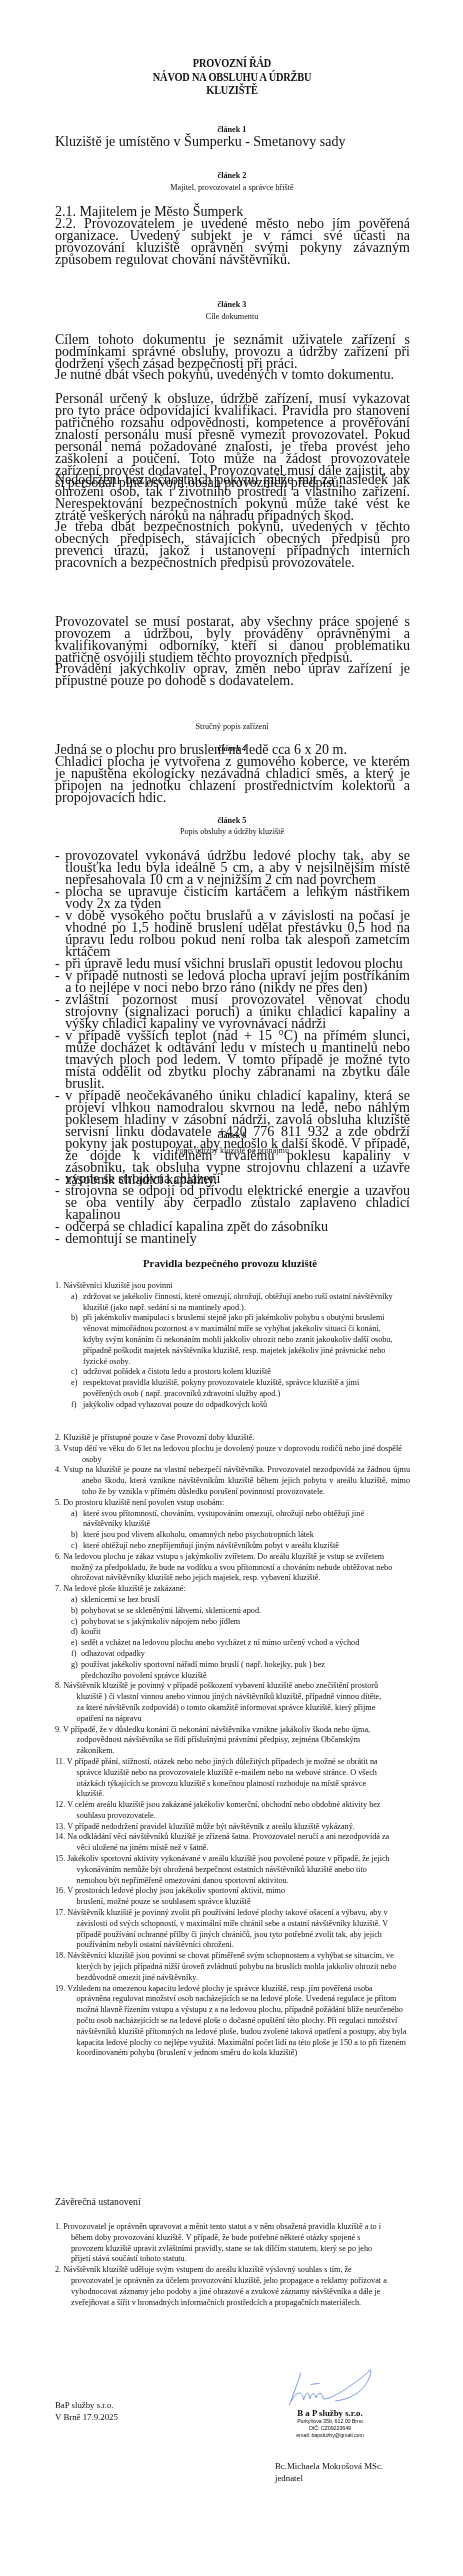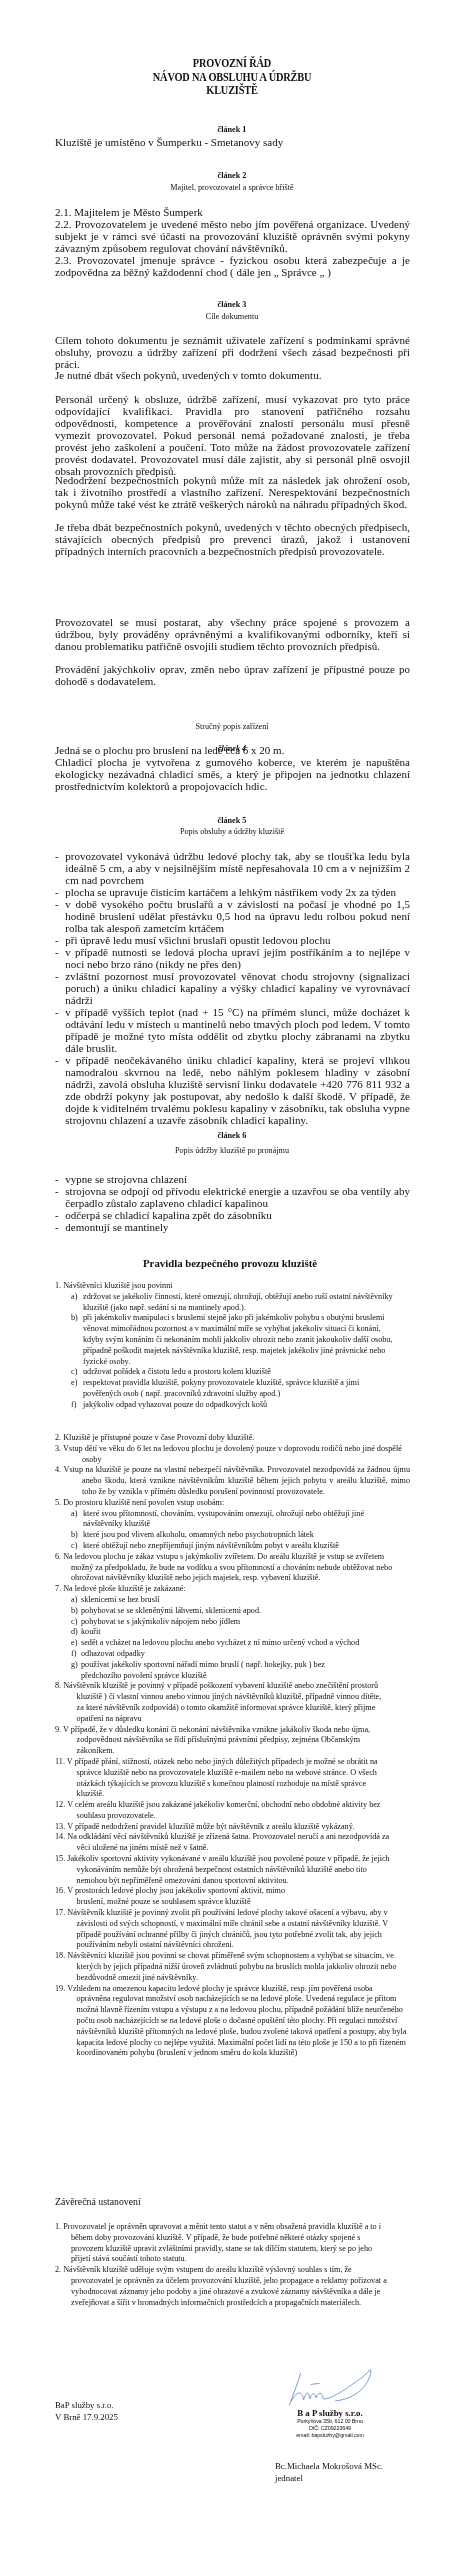--- a/index.html
+++ b/index.html
@@ -1,18 +1,18 @@
 <!DOCTYPE html>
 <html style="font-size:8.2px"><head>
 <meta charset="utf-8">
 <style>
   html, body { margin: 0; padding: 0; background: #ffffff; }
   body { width: 464px; height: 2579px; position: relative; overflow: hidden;
          font-family: "Liberation Serif", "DejaVu Serif", serif; color: #111; }
-  .blk { position: absolute; left: 55px; width: 355px; font-size: 11px; line-height: 12px; }
+  .blk { position: absolute; left: 55px; width: 355px; font-size: 14px; line-height: 12px; }
   .just { text-align: justify; }
   .center { left: 0; width: 464px; text-align: center; }
   .title { font-weight: bold; font-size: 12px; line-height: 13.7px; letter-spacing: -0.2px; transform: scaleX(0.86); transform-origin: 232px 0; }
   .clanek { font-weight: bold; font-size: 8.2px; line-height: 12px; }
   .subt { font-size: 8.2px; line-height: 12px; }
   .p { margin: 0; }
   ul.dash { list-style: none; margin: 0; padding: 0; }
   ul.dash li { position: relative; padding-left: 10.3px; text-align: justify; }
   ul.dash li::before { content: "-"; position: absolute; left: 0; }
   .sub { position: relative; padding-left: 28px; line-height: 10.8px; margin-right: 15.5px; }
@@ -38,21 +38,20 @@
 </div>
 
 <div class="blk center clanek" style="top:124px;">článek 1</div>
 <div class="blk" style="top:136px;">Kluziště je umístěno v Šumperku -  Smetanovy sady</div>
 
 <div class="blk center clanek" style="top:170px;">článek 2</div>
 <div class="blk center subt" style="top:182px;">Majitel, provozovatel a správce hřiště</div>
 <div class="blk just" style="top:206px;">
   <p class="p">2.1. Majitelem je Město Šumperk</p>
   <p class="p">2.2. Provozovatelem je uvedené město nebo jím pověřená organizace. Uvedený subjekt je v rámci své účasti na provozování kluziště oprávněn svými pokyny závazným způsobem regulovat chování návštěvníků.</p>
-  <p class="p">2.3. Provozovatel jmenuje správce - fyzickou osobu která zabezpečuje a je zodpovědna za běžný každodenní chod  ( dále jen „ Správce  „ )</p>
 </div>
 
 <div class="blk center clanek" style="top:299px;">článek 3</div>
 <div class="blk center subt" style="top:311px;">Cíle dokumentu</div>
 <div class="blk just" style="top:334px;">Cílem tohoto dokumentu je seznámit uživatele zařízení s podmínkami správné obsluhy, provozu a údržby zařízení při dodržení všech zásad bezpečnosti při práci.</div>
 <div class="blk just" style="top:369px;">Je nutné dbát všech pokynů, uvedených v tomto dokumentu.</div>
 <div class="blk just" style="top:393px;">Personál určený k obsluze, údržbě zařízení, musí vykazovat pro tyto práce odpovídající kvalifikaci. Pravidla pro stanovení patřičného rozsahu odpovědnosti, kompetence a prověřování znalostí personálu musí přesně vymezit provozovatel. Pokud personál nemá požadované znalosti, je třeba provést jeho zaškolení a poučení. Toto může na žádost provozovatele zařízení provést dodavatel. Provozovatel musí dále zajistit, aby si personál plně osvojil obsah provozních předpisů.</div>
 <div class="blk just" style="top:474px;">Nedodržení bezpečnostních pokynů může mít za následek jak ohrožení osob, tak i životního prostředí a vlastního zařízení. Nerespektování bezpečnostních pokynů může také vést ke ztrátě veškerých nároků na náhradu případných škod.</div>
 <div class="blk just" style="top:521px;">Je třeba dbát bezpečnostních pokynů, uvedených v těchto obecných předpisech, stávajících obecných předpisů pro prevenci úrazů, jakož i ustanovení případných interních pracovních a bezpečnostních předpisů provozovatele.</div>
 <div class="blk just" style="top:616px;">Provozovatel se musí postarat, aby všechny práce spojené s provozem a údržbou, byly prováděny oprávněnými a kvalifikovanými odborníky, kteří si danou problematiku patřičně osvojili studiem těchto provozních předpisů.</div>

